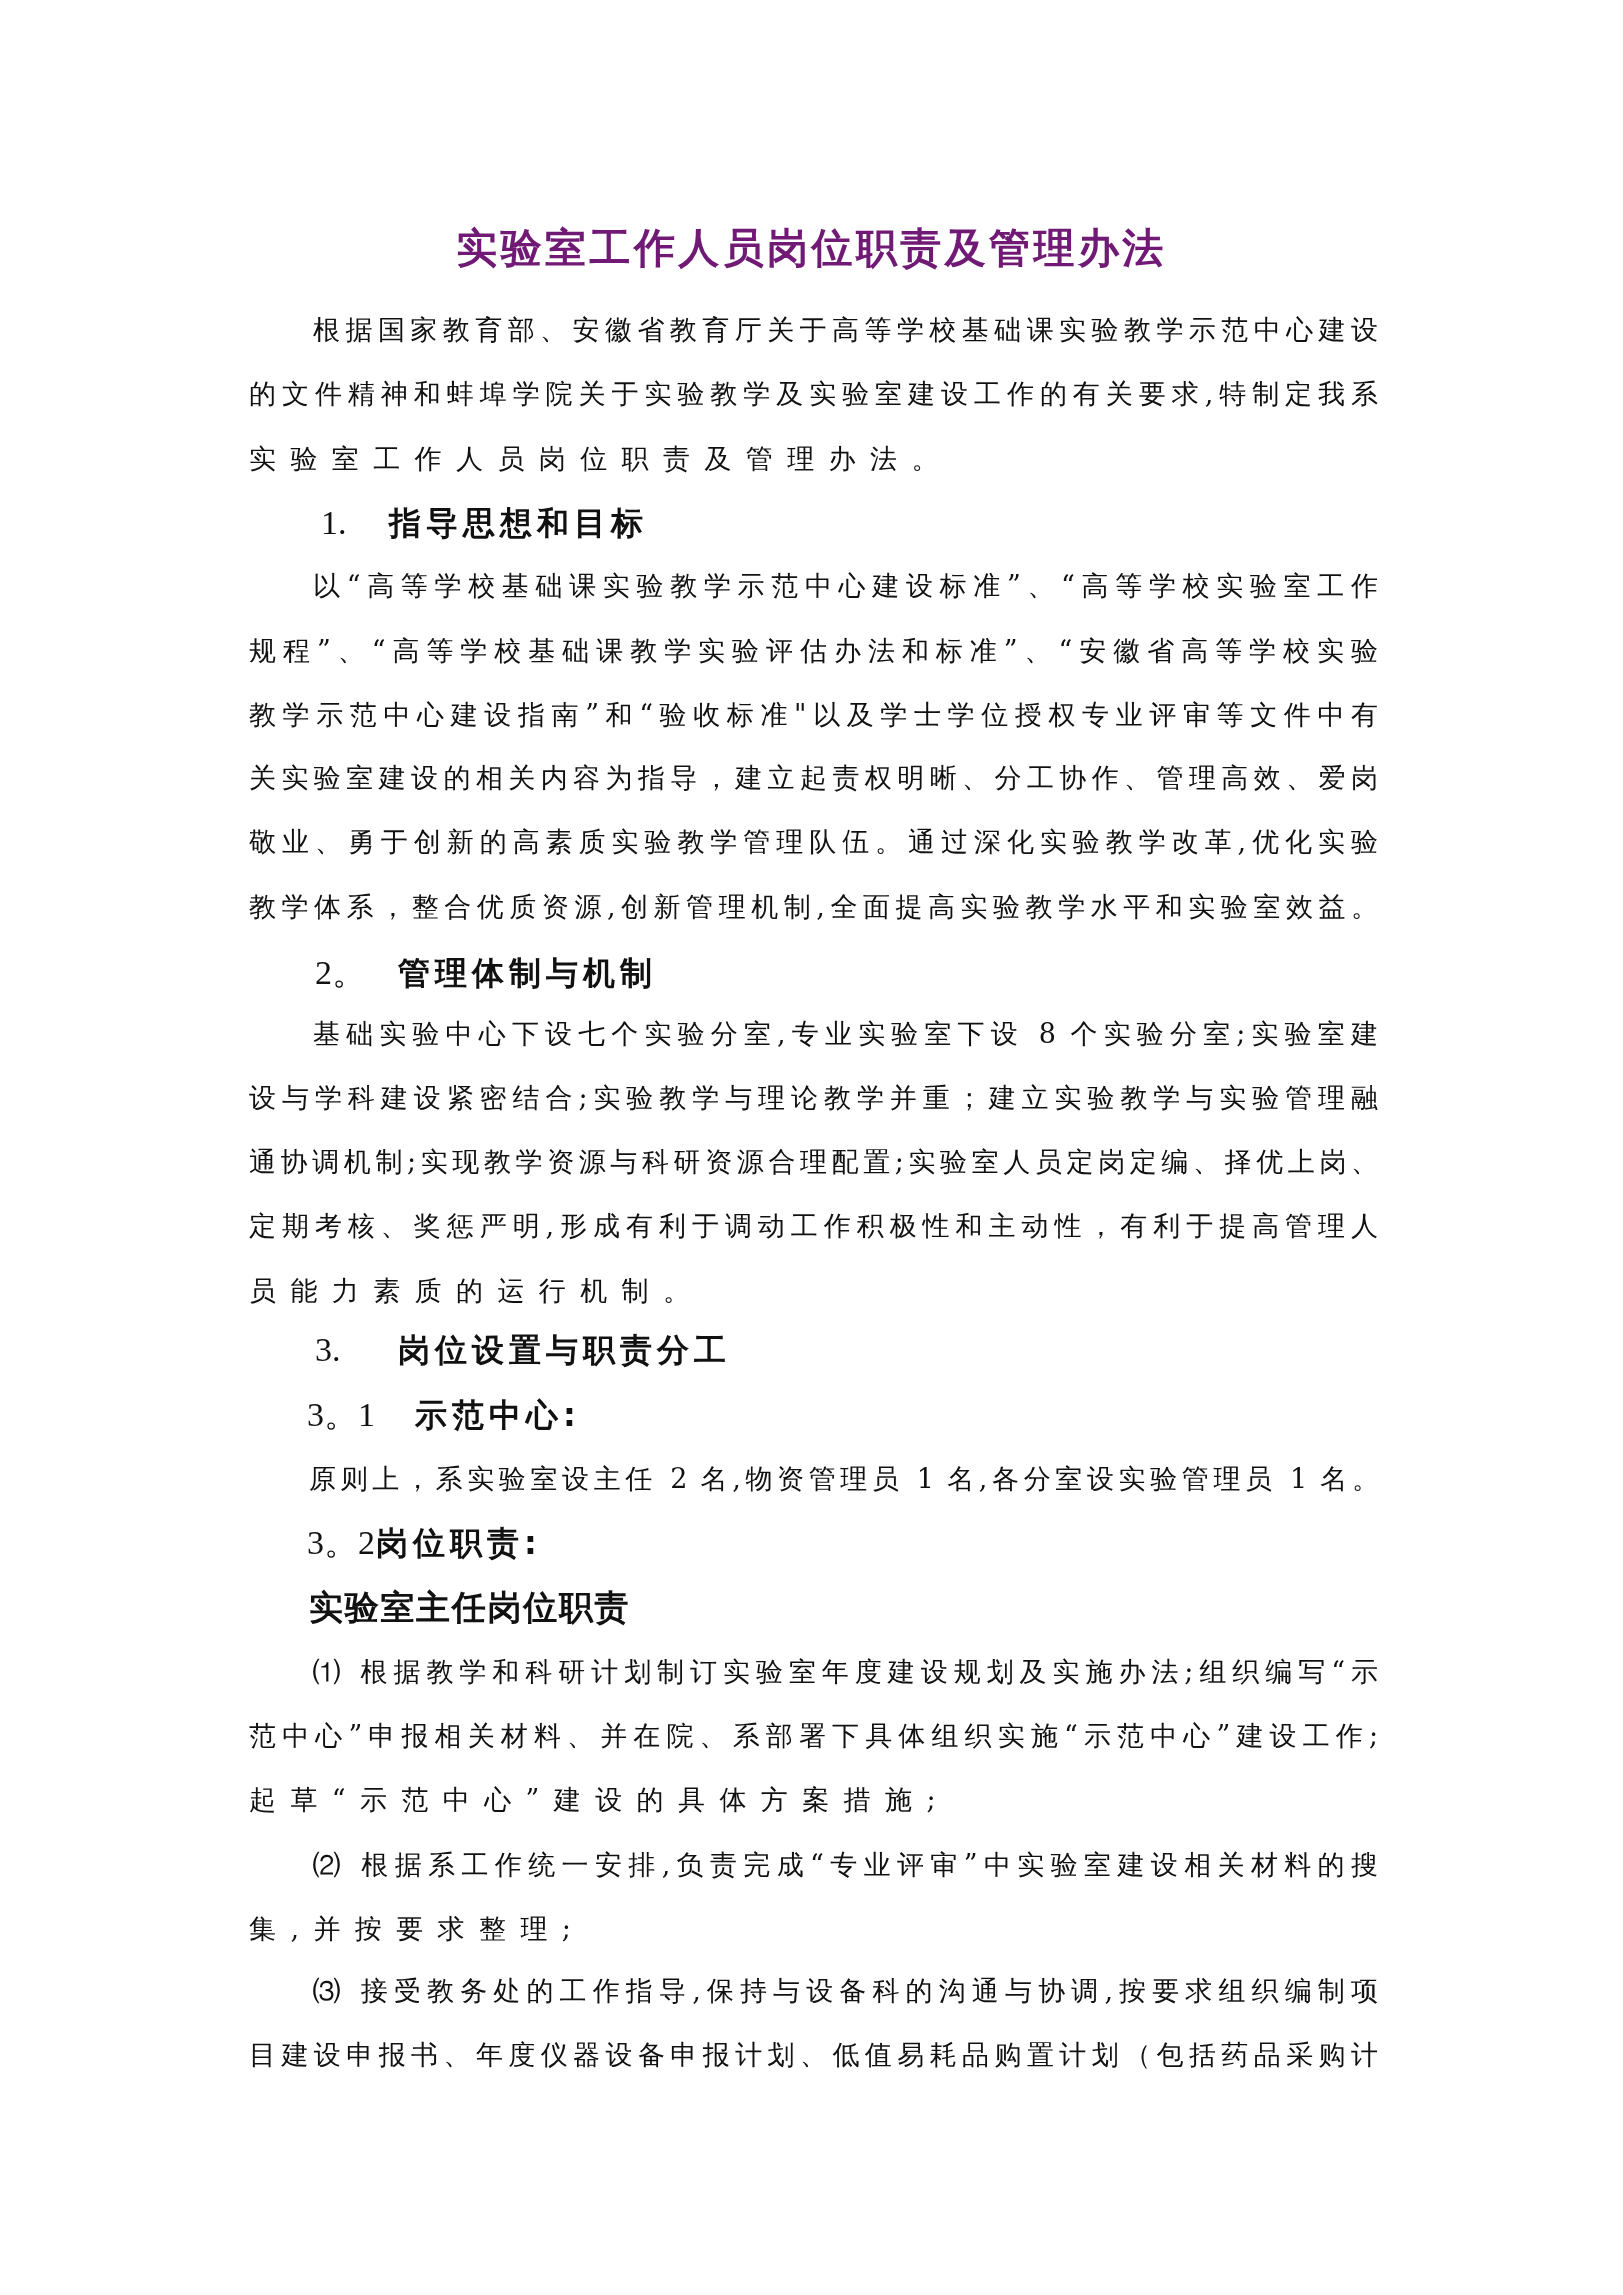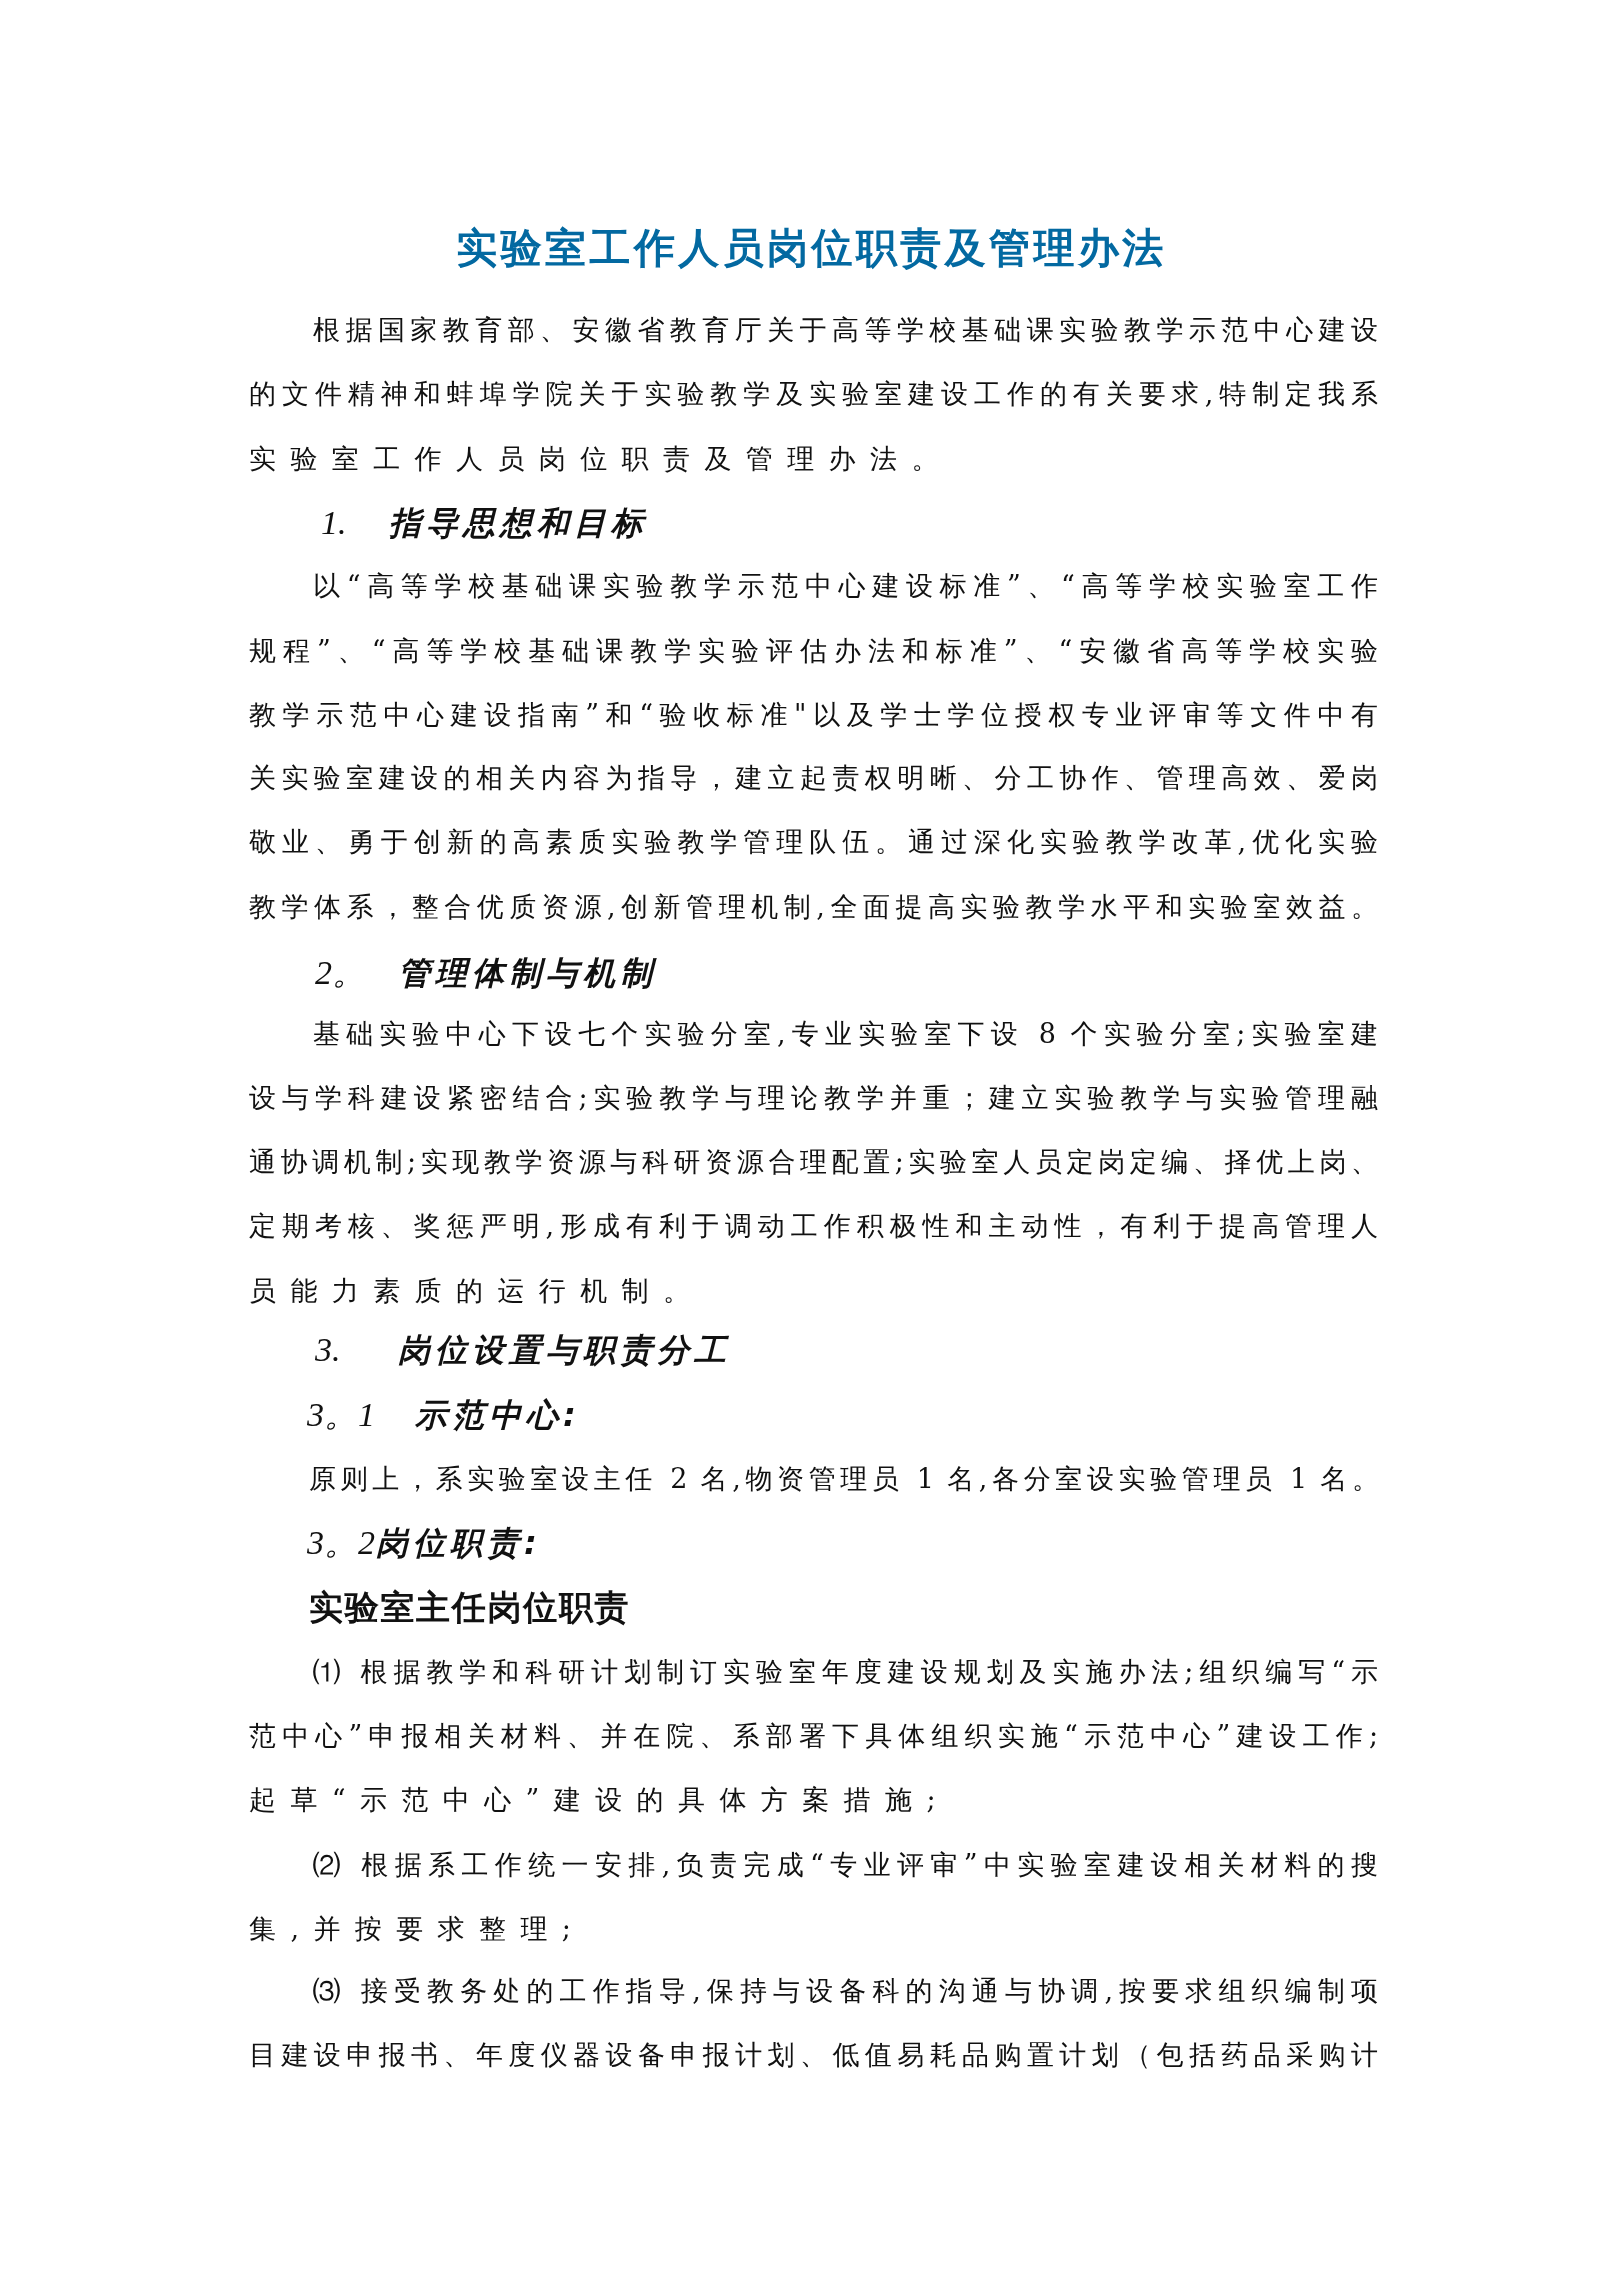--- a/index.html
+++ b/index.html
@@ -1,28 +1,28 @@
 <!DOCTYPE html>
 <html style="font-size:13.5px"><head>
 <meta charset="utf-8">
 <style>
   html, body { margin: 0; padding: 0; background: #ffffff; }
   body { width: 1623px; height: 2295px; position: relative; overflow: hidden;
          font-family: "DejaVu Serif", "Liberation Serif", serif; color: #111111; }
   .page { position: absolute; left: 0; top: 0; width: 1623px; height: 2295px; background: #ffffff; }
   .title { position: absolute; left: 0; width: 1623px; top: 222px; height: 52px; line-height: 52px;
            text-align: center; font-family: "DejaVu Sans", "Liberation Sans", sans-serif;
-           font-size: 41px; font-weight: bold; letter-spacing: 3.4px; color: #0369a1; }
+           font-size: 41px; font-weight: bold; letter-spacing: 3.4px; color: #701a75; }
   .line { position: absolute; height: 47px; line-height: 47px; font-size: 27px; white-space: nowrap;
           color: #111111; }
   .full { left: 249px; width: 1129px; text-align: justify; text-align-last: justify; }
   .end  { left: 249px; width: 1129px; text-align: left; letter-spacing: 14.4px; }
   .ind-full { left: 313px; width: 1065px; text-align: justify; text-align-last: justify; }
   .ind-end { left: 309px; width: 1070px; text-align: justify; text-align-last: justify; }
-  .heading { font-family: "DejaVu Sans", "Liberation Sans", sans-serif; font-size: 32px; font-weight: bold; font-style: italic; }
+  .heading { font-family: "DejaVu Sans", "Liberation Sans", sans-serif; font-size: 32px; font-weight: bold; }
   .heading .num { display: inline-block; font-family: "Liberation Serif", serif; font-weight: normal; font-size: 34px; }
   .h1 { left: 321px; } .h1 .num { width: 68px; }
   .h2 { left: 315px; } .h2 .num { width: 83px; }
   .h3 { left: 315px; } .h3 .num { width: 83px; }
   .h31 { left: 307px; } .h31 .num { width: 108px; }
   .h32 { left: 307px; } .h32 .num { width: 69px; }
   .h-sub { left: 309px; font-family: "DejaVu Sans", "Liberation Sans", sans-serif; font-size: 34px; font-weight: bold; letter-spacing: 1.7px; }
   .heading .txt { letter-spacing: 5px; }
 </style>
 </head>

